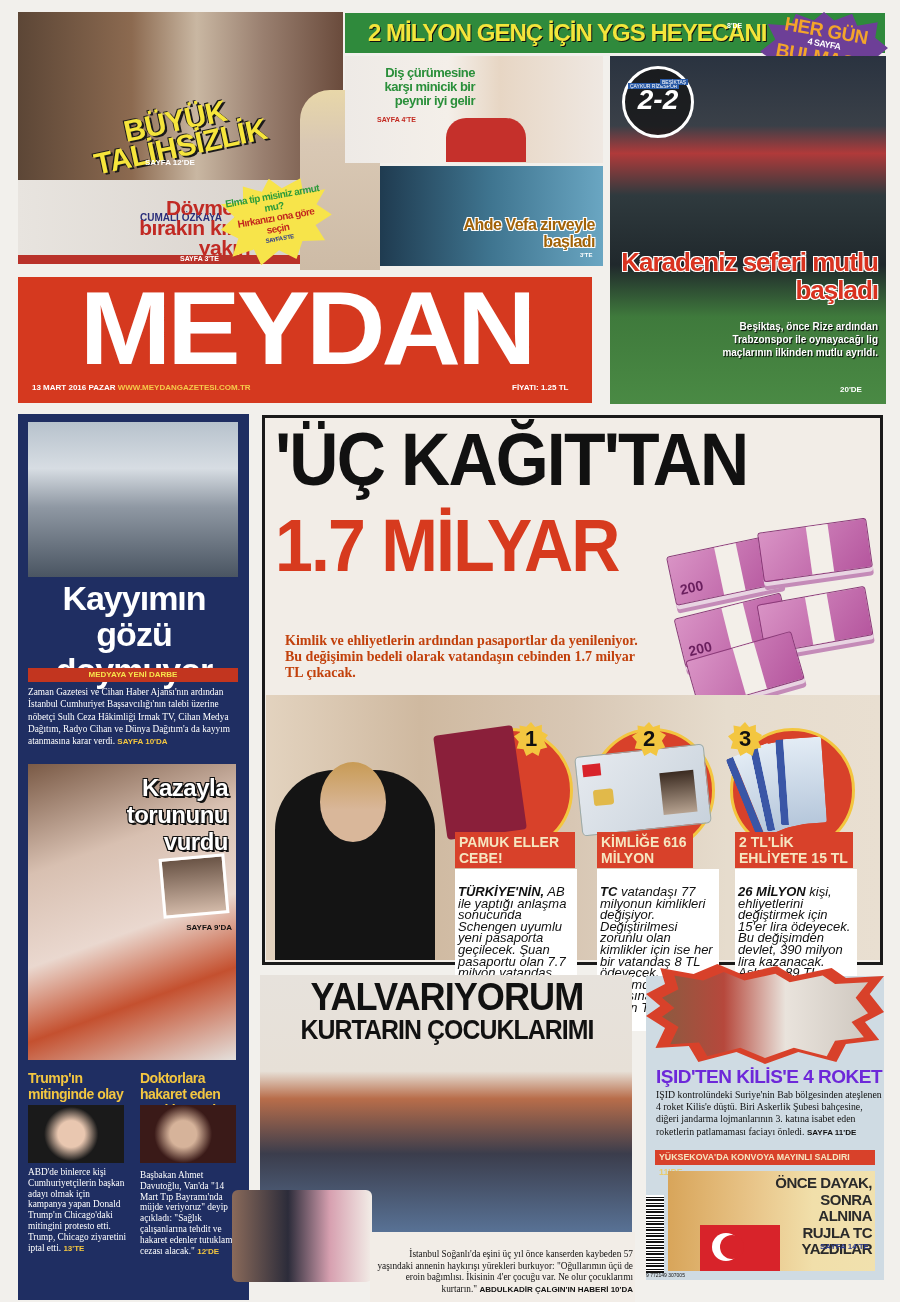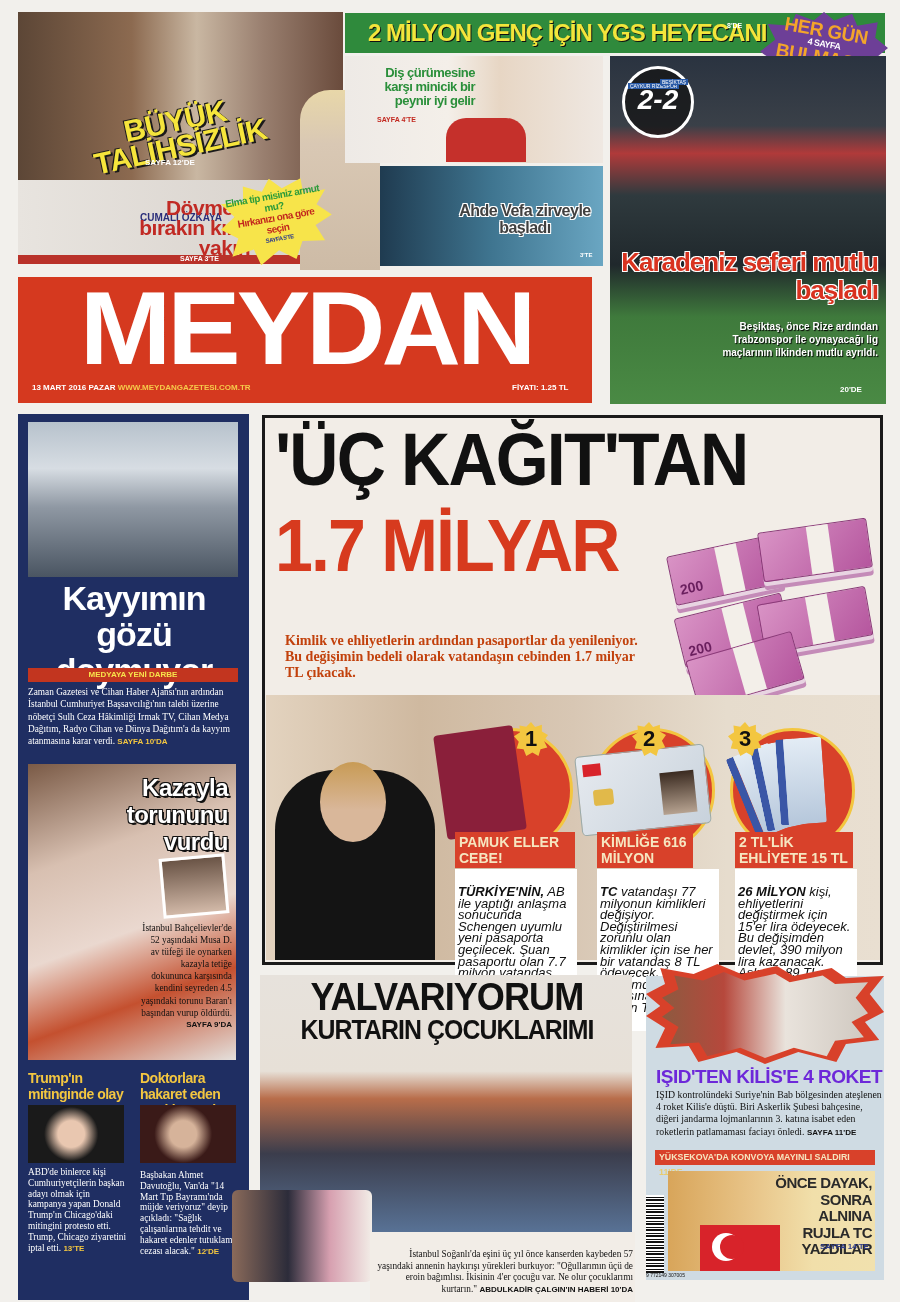--- a/index.html
+++ b/index.html
@@ -36,21 +36,21 @@
   .bulmaca { left: 760px; top: 12px; width: 128px; height: 86px; background: #6d3f97; clip-path: polygon(50% 0,58% 10%,72% 2%,76% 16%,92% 12%,90% 30%,100% 42%,90% 54%,98% 72%,82% 74%,80% 94%,64% 86%,52% 100%,42% 88%,26% 96%,24% 78%,6% 76%,12% 58%,0 46%,12% 32%,6% 14%,24% 16%,28% 2%,42% 10%); }
   .bulmaca-text { left: 772px; top: 22px; width: 104px; text-align: center; color: #f3a52a; font-size: 19px; line-height: 17px; font-weight: 900; transform: rotate(10deg); }
   .bulmaca-text .small { color: #fff; font-size: 9px; line-height: 10px; display: block; }
 
   .dis-box { left: 345px; top: 56px; width: 258px; height: 107px; background: linear-gradient(90deg,#eeeae6 0%,#f4efe9 40%,#e7d6c4 60%,#efe8e2 100%); }
   .dis-title { left: 360px; top: 66px; width: 115px; text-align: right; color: #2a8f3a; font-size: 13px; line-height: 14px; font-weight: 900; }
   .dis-page { left: 377px; top: 116px; color: #c2271e; font-size: 7px; font-weight: 700; }
   .child-shirt { left: 446px; top: 118px; width: 80px; height: 44px; background: #c5302b; border-radius: 20px 20px 0 0; }
 
   .vefa-box { left: 380px; top: 166px; width: 223px; height: 100px; background: linear-gradient(90deg,#1f3b50 0%,#3f7590 50%,#6aa6c2 100%); }
-  .vefa-title { left: 455px; top: 202px; width: 140px; text-align: center; color: #404040; font-size: 16px; line-height: 17px; font-weight: 900; text-shadow: 1px 1px 0 #fff, -1px -1px 0 #fff, 1px -1px 0 #fff, -1px 1px 0 #fff; }
+  .vefa-title { left: 455px; top: 216px; width: 140px; text-align: right; color: #a16207; font-size: 16px; line-height: 17px; font-weight: 900; text-shadow: 1px 1px 0 #fff, -1px -1px 0 #fff, 1px -1px 0 #fff, -1px 1px 0 #fff; }
   .vefa-page { left: 580px; top: 252px; color: #fff; font-size: 6px; font-weight: 700; }
 
   .karadeniz-box { left: 610px; top: 56px; width: 276px; height: 348px; background: linear-gradient(180deg,#2a3340 0%,#3a4048 20%,#b03a3a 28%,#2f3a3e 40%,#20282c 60%,#3f7a3c 75%,#4a8a44 100%); }
   .score-circle { left: 622px; top: 66px; width: 72px; height: 72px; border-radius: 50%; border: 3px solid #fff; background: rgba(20,20,20,0.75); }
   .score-text { left: 622px; top: 84px; width: 72px; text-align: center; color: #fff; font-size: 28px; font-weight: 900; font-style: italic; }
   .score-team { font-size: 5px; color: #fff; background: #2a5aa6; padding: 0 2px; }
   .kara-title { left: 620px; top: 248px; width: 258px; text-align: right; color: #d8321f; font-size: 26px; line-height: 28px; font-weight: 900; letter-spacing: -1px; text-shadow: 1px 1px 0 #fff, -1px -1px 0 #fff, 1px -1px 0 #fff, -1px 1px 0 #fff; }
   .kara-desc { left: 700px; top: 320px; width: 178px; text-align: right; color: #fff; font-size: 10px; line-height: 13px; font-weight: 700; text-shadow: 1px 1px 1px #000; }
   .kara-page { left: 840px; top: 385px; color: #fff; font-size: 8px; font-weight: 900; }
 
@@ -203,21 +203,20 @@
 <div class="abs kayyum-kicker">MEDYAYA YENİ DARBE</div>
 <div class="abs kayyum-body serif">
   <span>Zaman Gazetesi ve Cihan Haber Ajansı'nın ardından İstanbul Cumhuriyet Başsavcılığı'nın talebi üzerine nöbetçi Sulh Ceza Hâkimliği Irmak TV, Cihan Medya Dağıtım, Radyo Cihan ve Dünya Dağıtım'a da kayyım atanmasına karar verdi.</span>
   <span class="page-ref-yellow">SAYFA 10'DA</span>
 </div>
 
 <div class="abs kaza-box"></div>
 <div class="abs kaza-title cond">Kazayla torununu vurdu</div>
 <div class="abs kaza-inset"></div>
 <div class="abs kaza-body serif">
-  <span>İstanbul Bahçelievler'de 52 yaşındaki Musa D. av tüfeği ile oynarken kazayla tetiğe dokununca karşısında kendini seyreden 4.5 yaşındaki torunu Baran'ı başından vurup öldürdü.</span>
   <div class="kaza-page">SAYFA 9'DA</div>
 </div>
 
 <div class="abs trump-title cond" style="width:100px;">Trump'ın mitinginde olay</div>
 <div class="abs trump-img"></div>
 <div class="abs trump-body serif">
   <span>ABD'de binlerce kişi Cumhuriyetçilerin başkan adayı olmak için kampanya yapan Donald Trump'ın Chicago'daki mitingini protesto etti. Trump, Chicago ziyaretini iptal etti.</span>
   <span class="page-ref-yellow">13'TE</span>
 </div>
 

